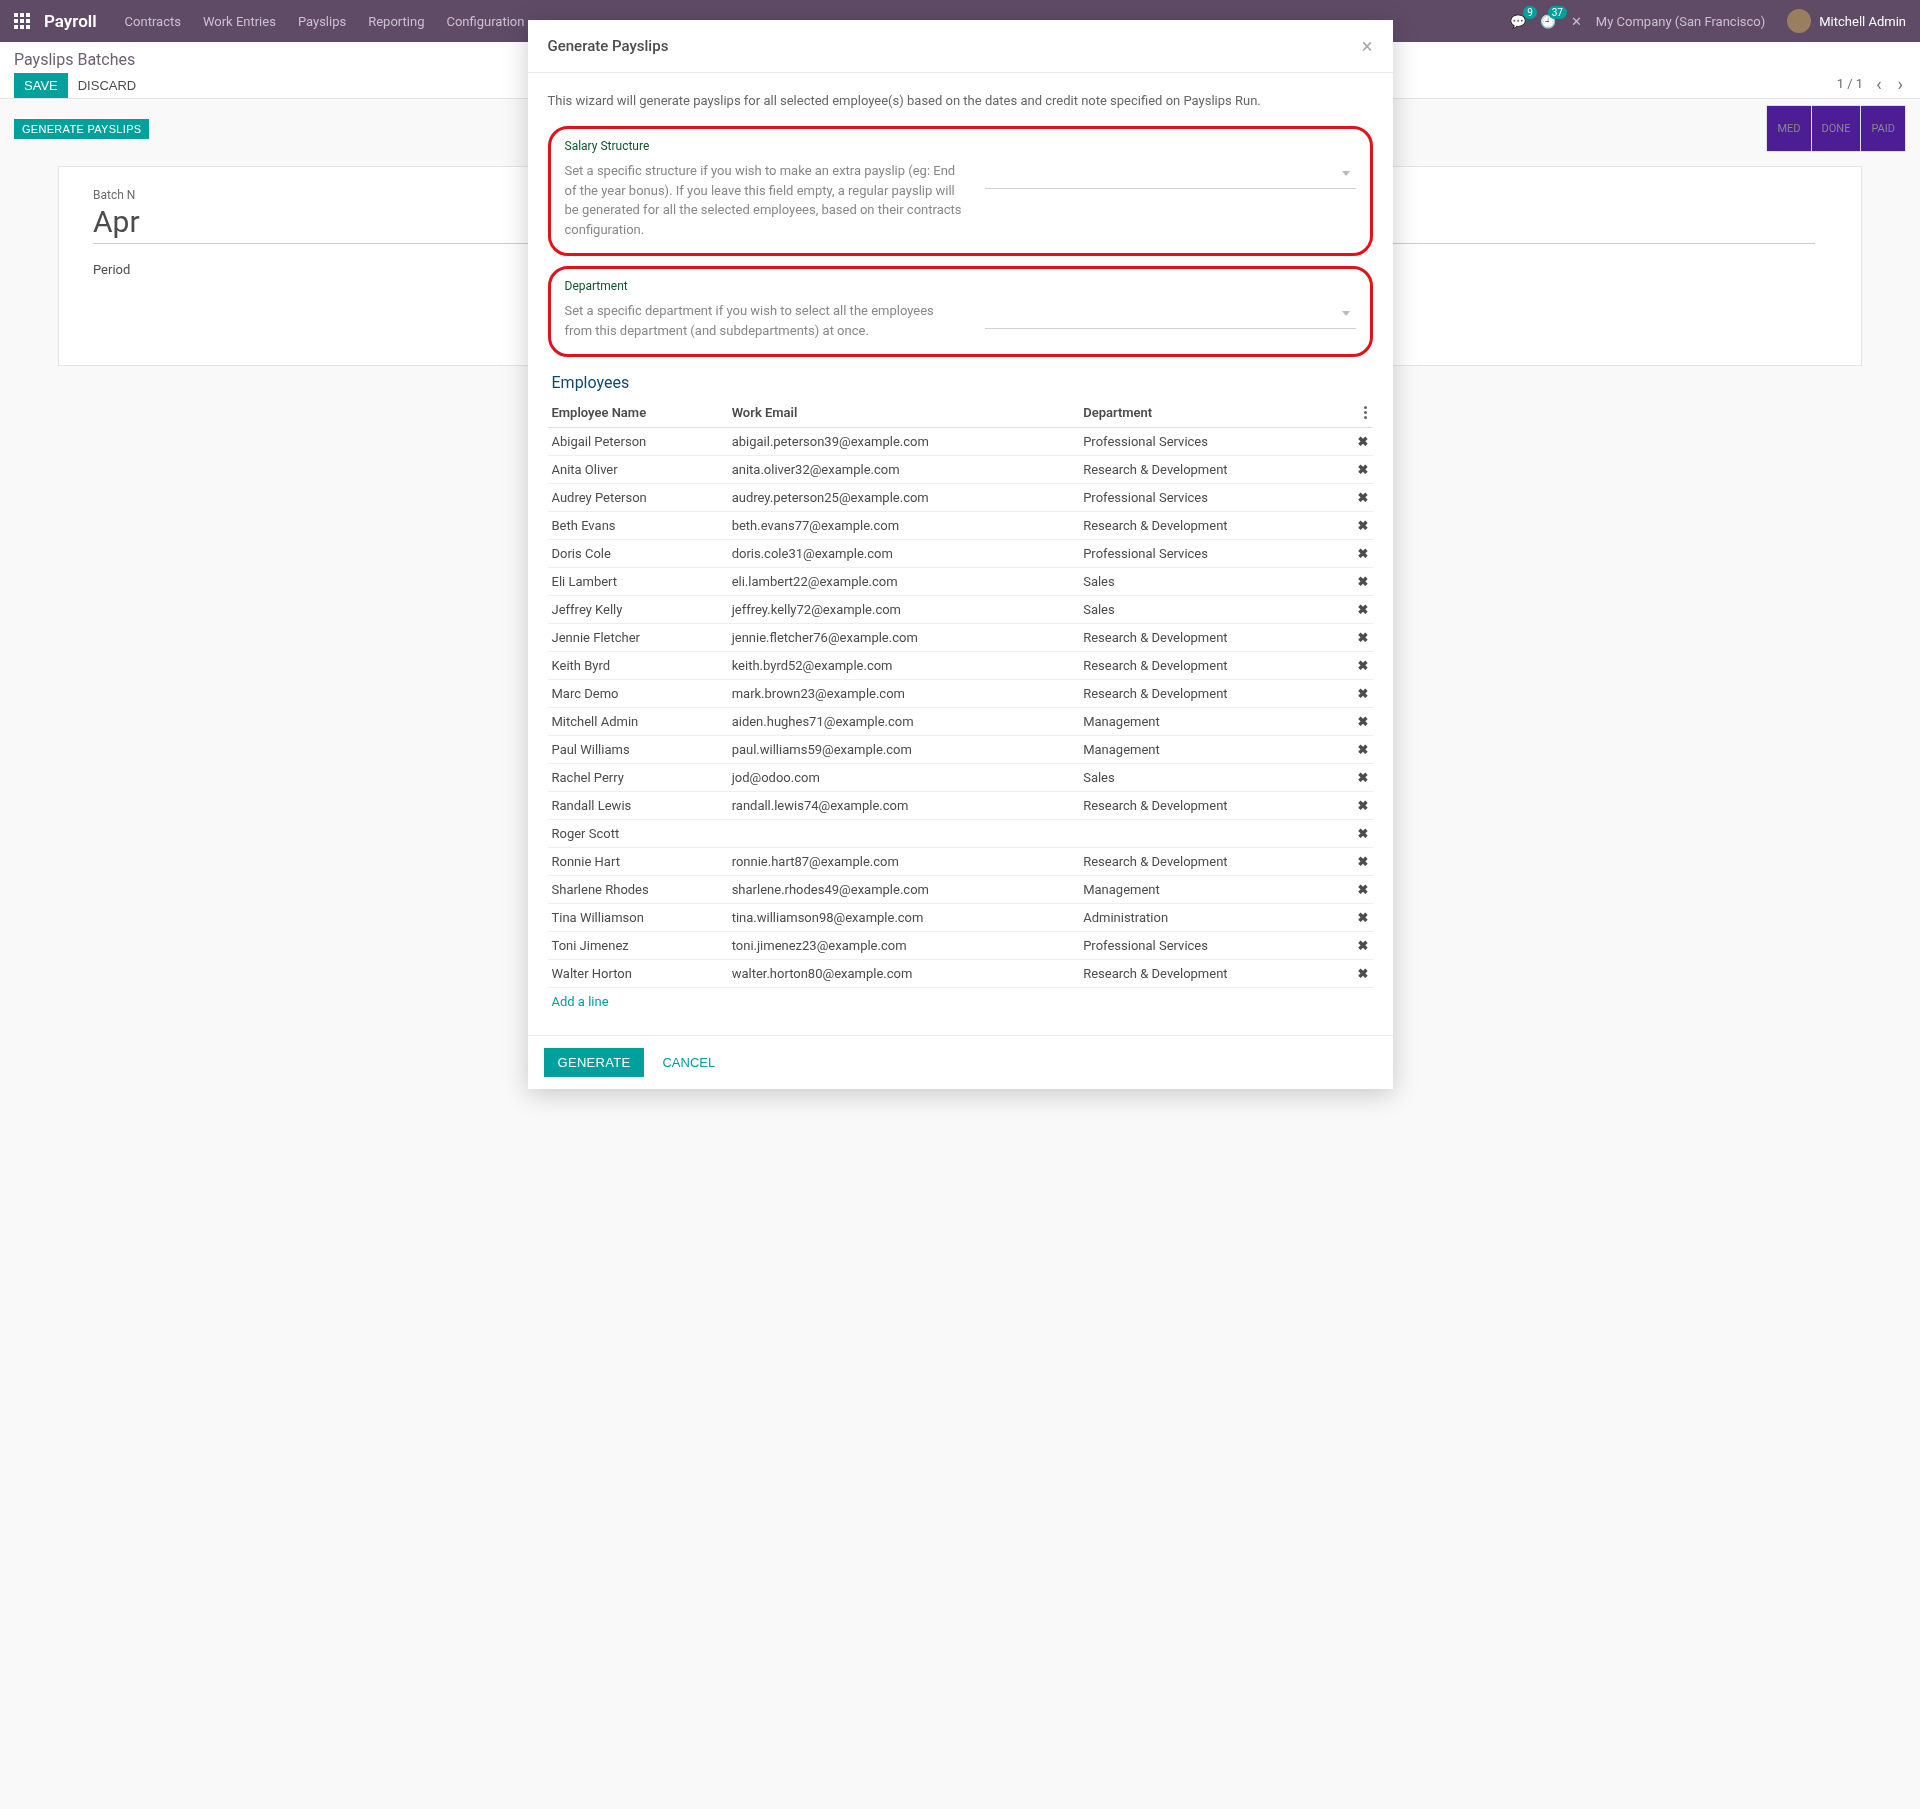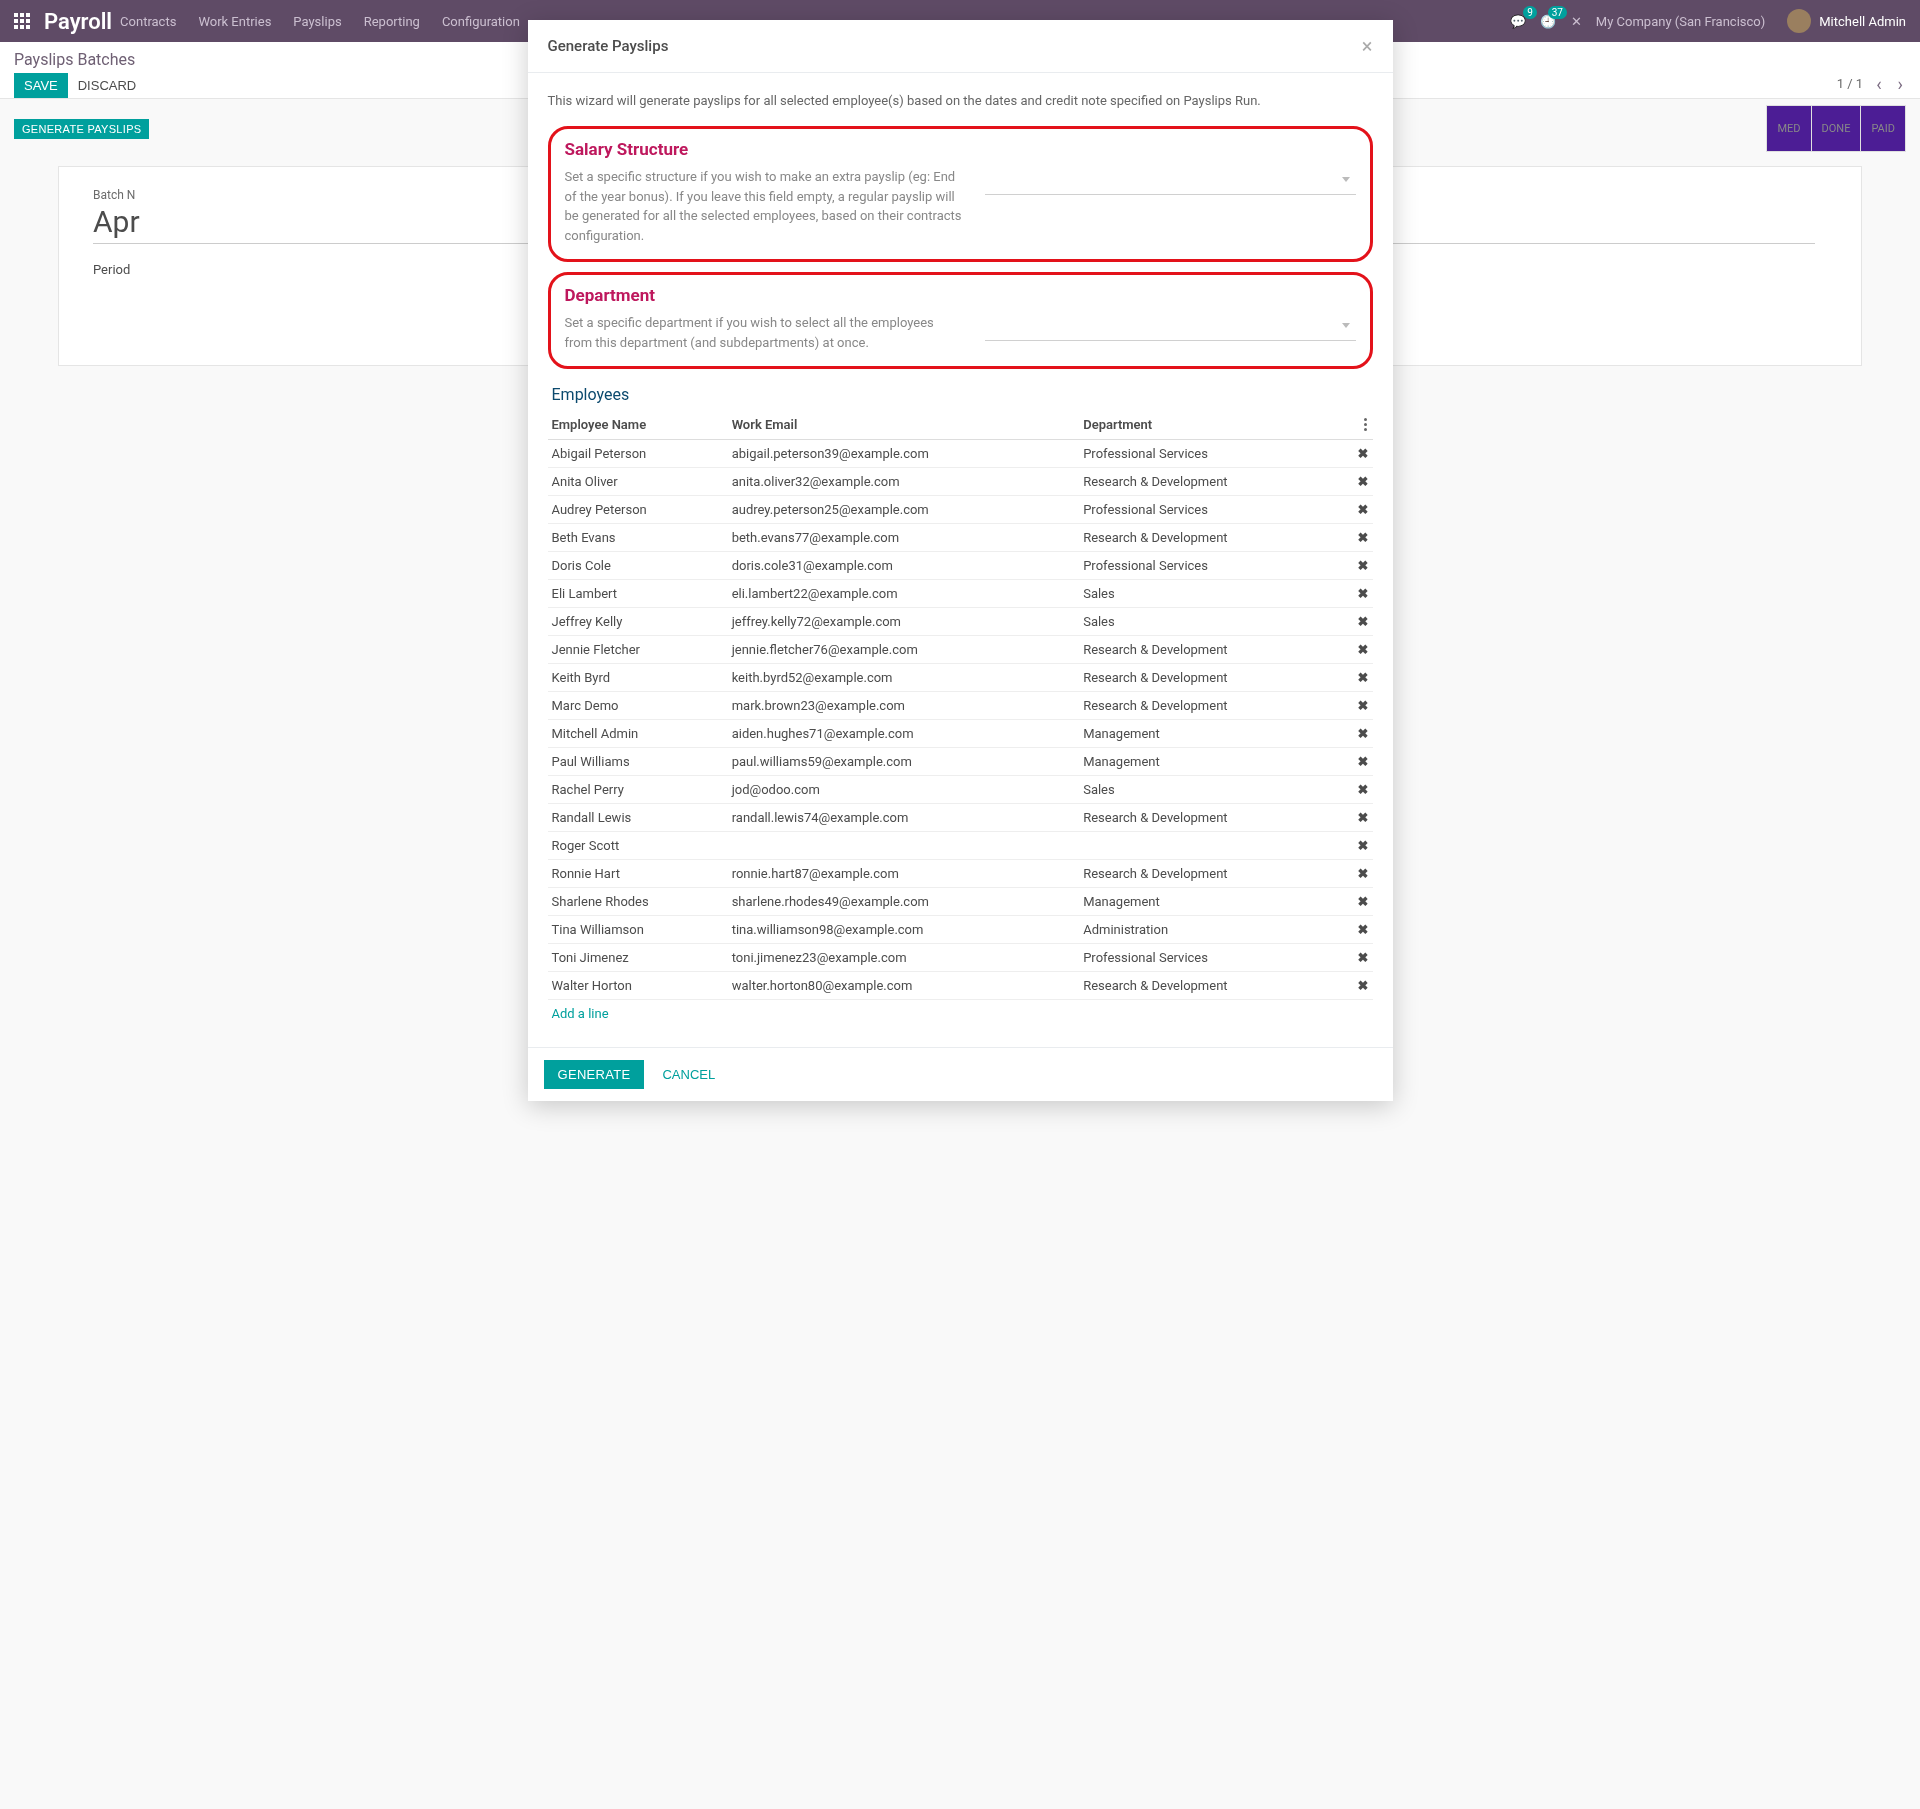--- a/index.html
+++ b/index.html
@@ -2,21 +2,21 @@
 <html><head>
 <meta charset="utf-8">
 <style>
 * { box-sizing: border-box; margin: 0; padding: 0; }
 body { font-family: -apple-system, BlinkMacSystemFont, "Segoe UI", Roboto, "Helvetica Neue", Arial, sans-serif; font-size: 13px; color: #4c4c4c; background: #f9f9f9; }
 
 
 .topnav { background: #5f4b66; color: #fff; height: 42px; display: flex; align-items: center; padding: 0 14px; font-size: 13px; }
 .topnav .apps-icon { width: 16px; height: 16px; margin-right: 14px; display: inline-flex; flex-wrap: wrap; gap: 2px; }
 .topnav .apps-icon span { width: 4px; height: 4px; background: #fff; }
-.topnav .brand { font-weight: 600; font-size: 22px; margin-right: 8px; text-align: center; }
+.topnav .brand { font-weight: 600; font-size: 17px; margin-right: 28px; text-align: center; }
 .topnav .menu-item { margin-right: 22px; color: #cbbfd0; }
 .topnav .spacer { flex: 1; }
 .topnav .icon-btn { position: relative; margin-right: 14px; color: #cbbfd0; }
 .badge { position: absolute; top: -8px; right: -10px; background: #00a09d; color: #fff; border-radius: 8px; font-size: 10px; padding: 1px 4px; }
 .avatar { width: 24px; height: 24px; border-radius: 50%; background: #9a7f5f; display: inline-block; margin-right: 8px; vertical-align: middle; }
 .user-name { color: #fff; }
 
 
 .controlbar { background: #fff; padding: 8px 14px 0 14px; border-bottom: 1px solid #e5e5e5; }
 .controlbar .title { color: #6f6074; font-size: 16px; margin-bottom: 4px; }
@@ -43,21 +43,21 @@
 
 .modal-backdrop { position: fixed; top: 0; left: 0; right: 0; bottom: 0; display: flex; justify-content: center; align-items: flex-start; }
 .modal { background: #fff; width: 865px; margin-top: 20px; box-shadow: 0 5px 25px rgba(0,0,0,0.2); display: flex; flex-direction: column; }
 .modal-header { padding: 14px 20px; border-bottom: 1px solid #e9ecef; display: flex; align-items: center; }
 .modal-header h4 { font-size: 15px; font-weight: 500; color: #4c4c4c; }
 .modal-header .close { margin-left: auto; font-size: 20px; color: #aaa; cursor: pointer; }
 .modal-body { padding: 20px; font-size: 13px; color: #4c4c4c; }
 .modal-body .intro { margin-bottom: 18px; color: #666; }
 
 .section-box { border: 3px solid #e3121a; border-radius: 20px; padding: 10px 14px 14px 14px; margin-bottom: 10px; }
-.section-title { color: #be185d; font-size: 17px; margin-bottom: 8px; font-weight: bold; }
+.section-title { color: #14532d; font-size: 12px; margin-bottom: 8px; }
 .section-content { display: flex; gap: 20px; }
 .section-help { flex: 0 0 400px; color: #888; font-size: 13px; line-height: 1.5; }
 .section-select { flex: 1; border-bottom: 1px solid #d0d0d0; height: 28px; position: relative; }
 .section-select::after { content: ""; position: absolute; right: 6px; top: 10px; border-left: 4px solid transparent; border-right: 4px solid transparent; border-top: 5px solid #bbb; }
 
 .employees-title { color: #0c4a6e; font-size: 16px; margin: 16px 0 6px 4px; }
 .emp-table { width: 100%; border-collapse: collapse; }
 .emp-table th, .emp-table td { text-align: left; padding: 6px 4px; font-size: 13px; border-bottom: 1px solid #eee; }
 .emp-table th { font-weight: 600; color: #4c4c4c; border-bottom: 1px solid #ddd; }
 .emp-table th:last-child { text-align: right; }

